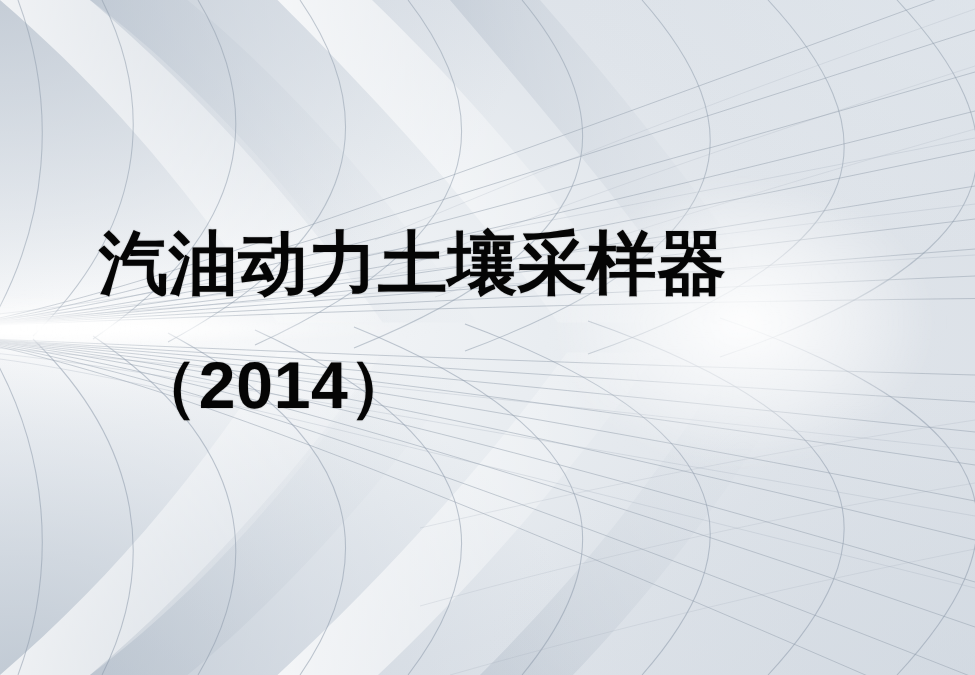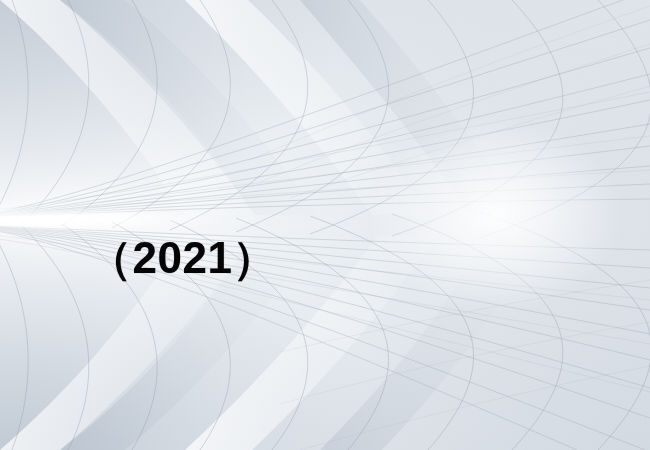--- a/index.html
+++ b/index.html
@@ -234,16 +234,17 @@
       <path d="M650,322 C 520,344 410,368 280,404"></path>
       <path d="M650,366 C 530,390 420,416 300,450"></path>
     </g>
   </svg>
 
   <div class="bg-glow-right"></div>
   <div class="bg-streak2"></div>
   <div class="bg-streak"></div>
 
   <div class="title-block">
-    <div class="title-line2">（2021）</div>
+    <div class="title-line1">汽油动力土壤采样器</div>
+    <div class="title-line2">（2014）</div>
   </div>
 
 </div>
 
 </body></html>

